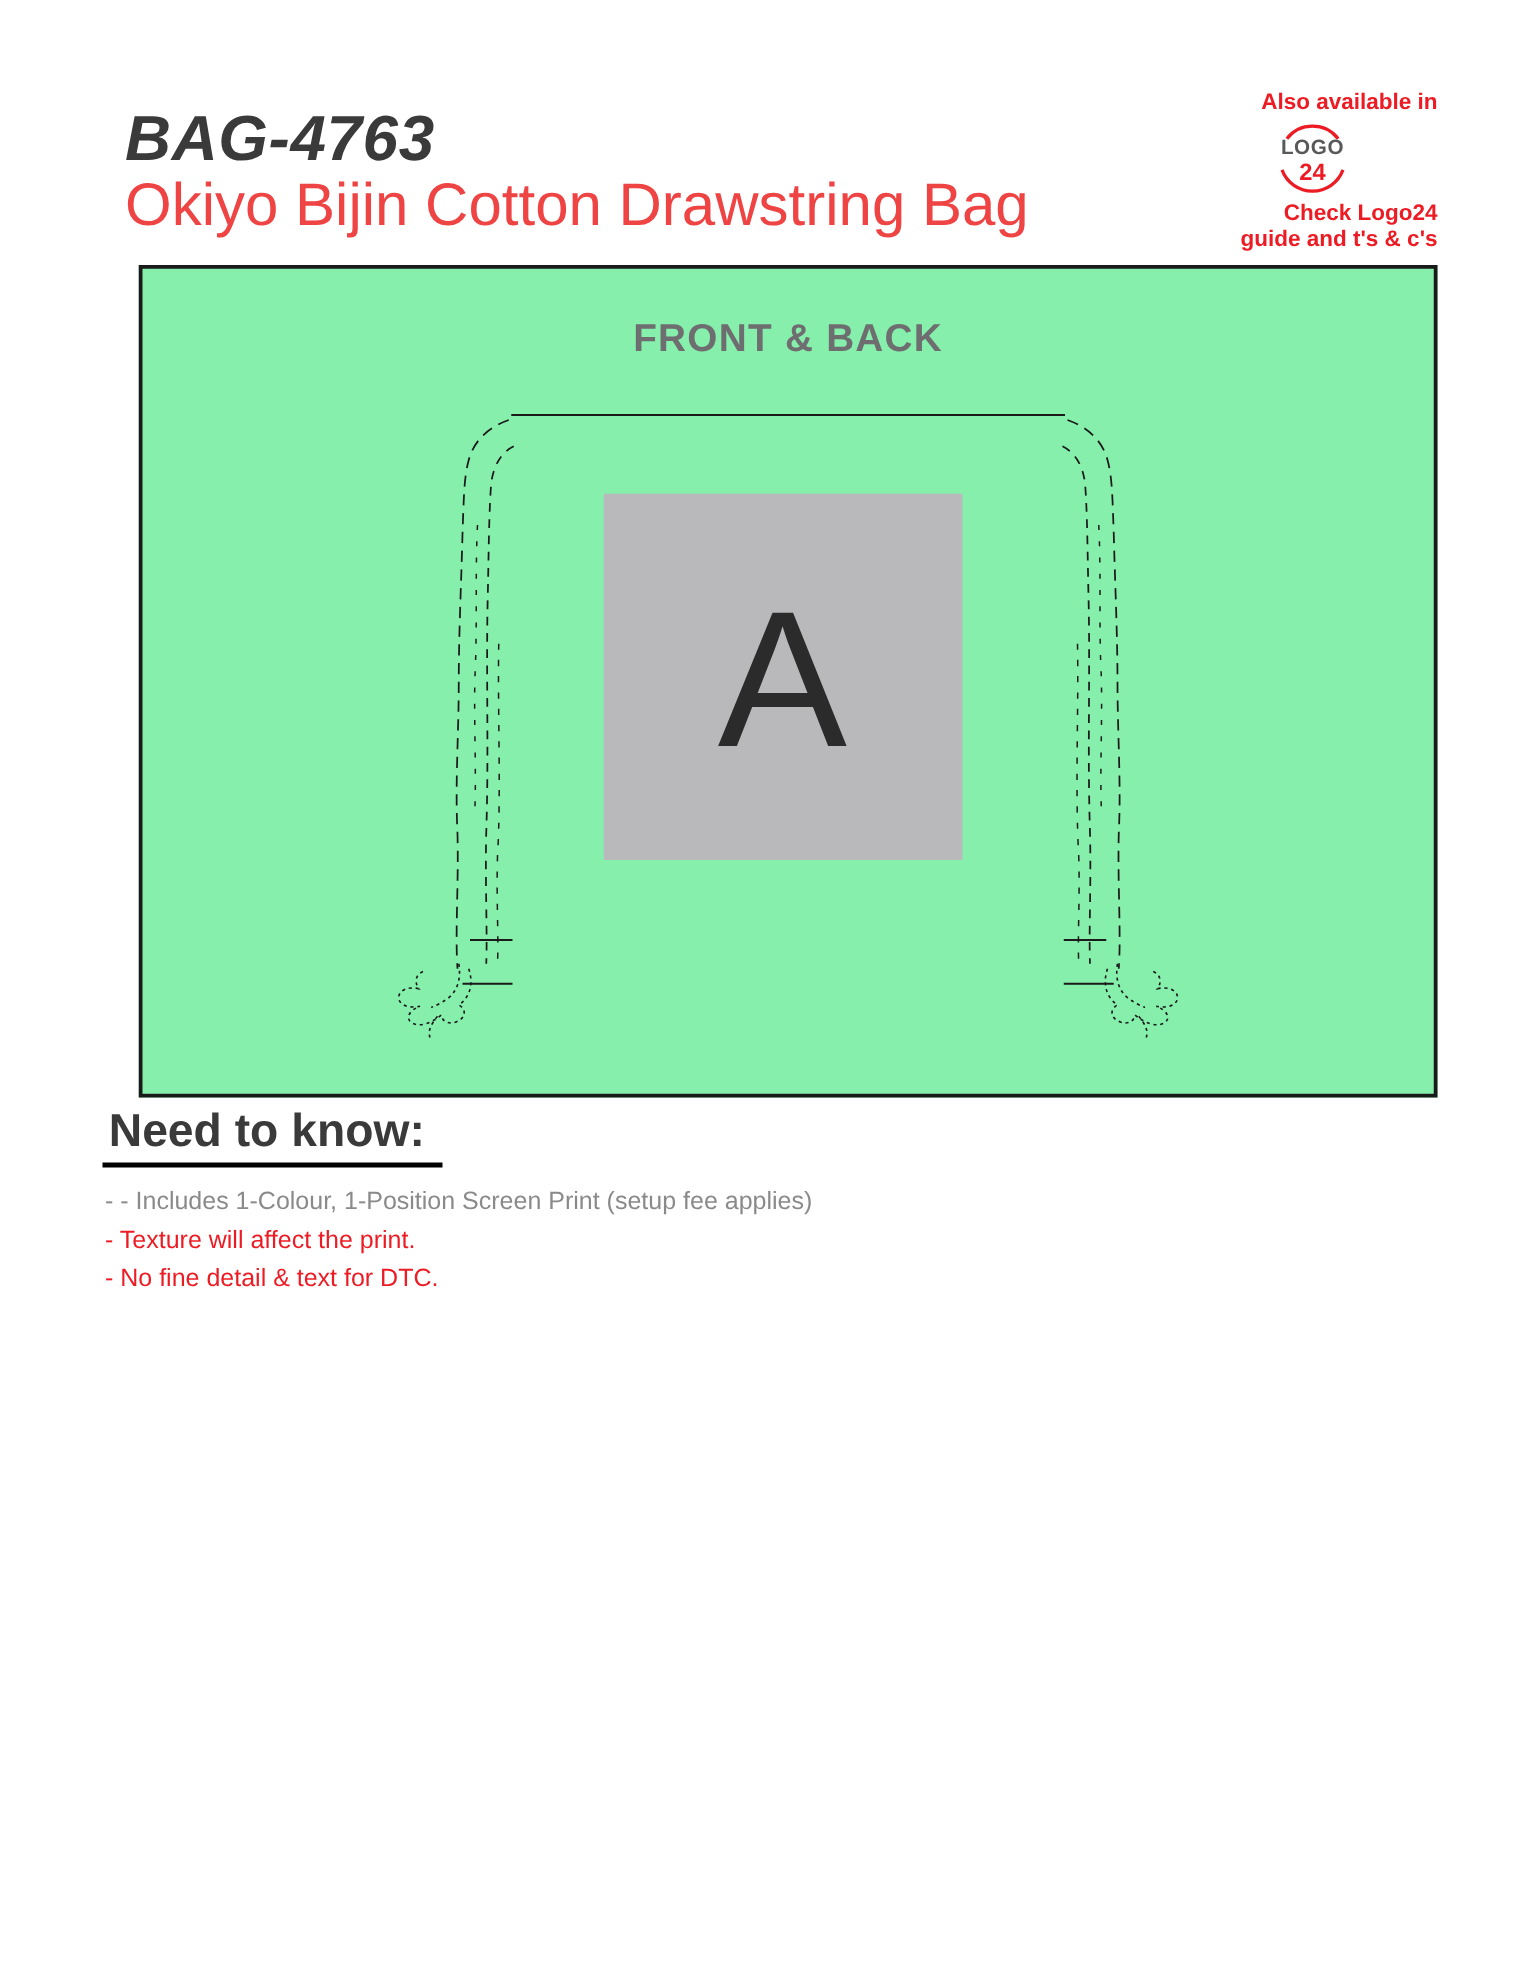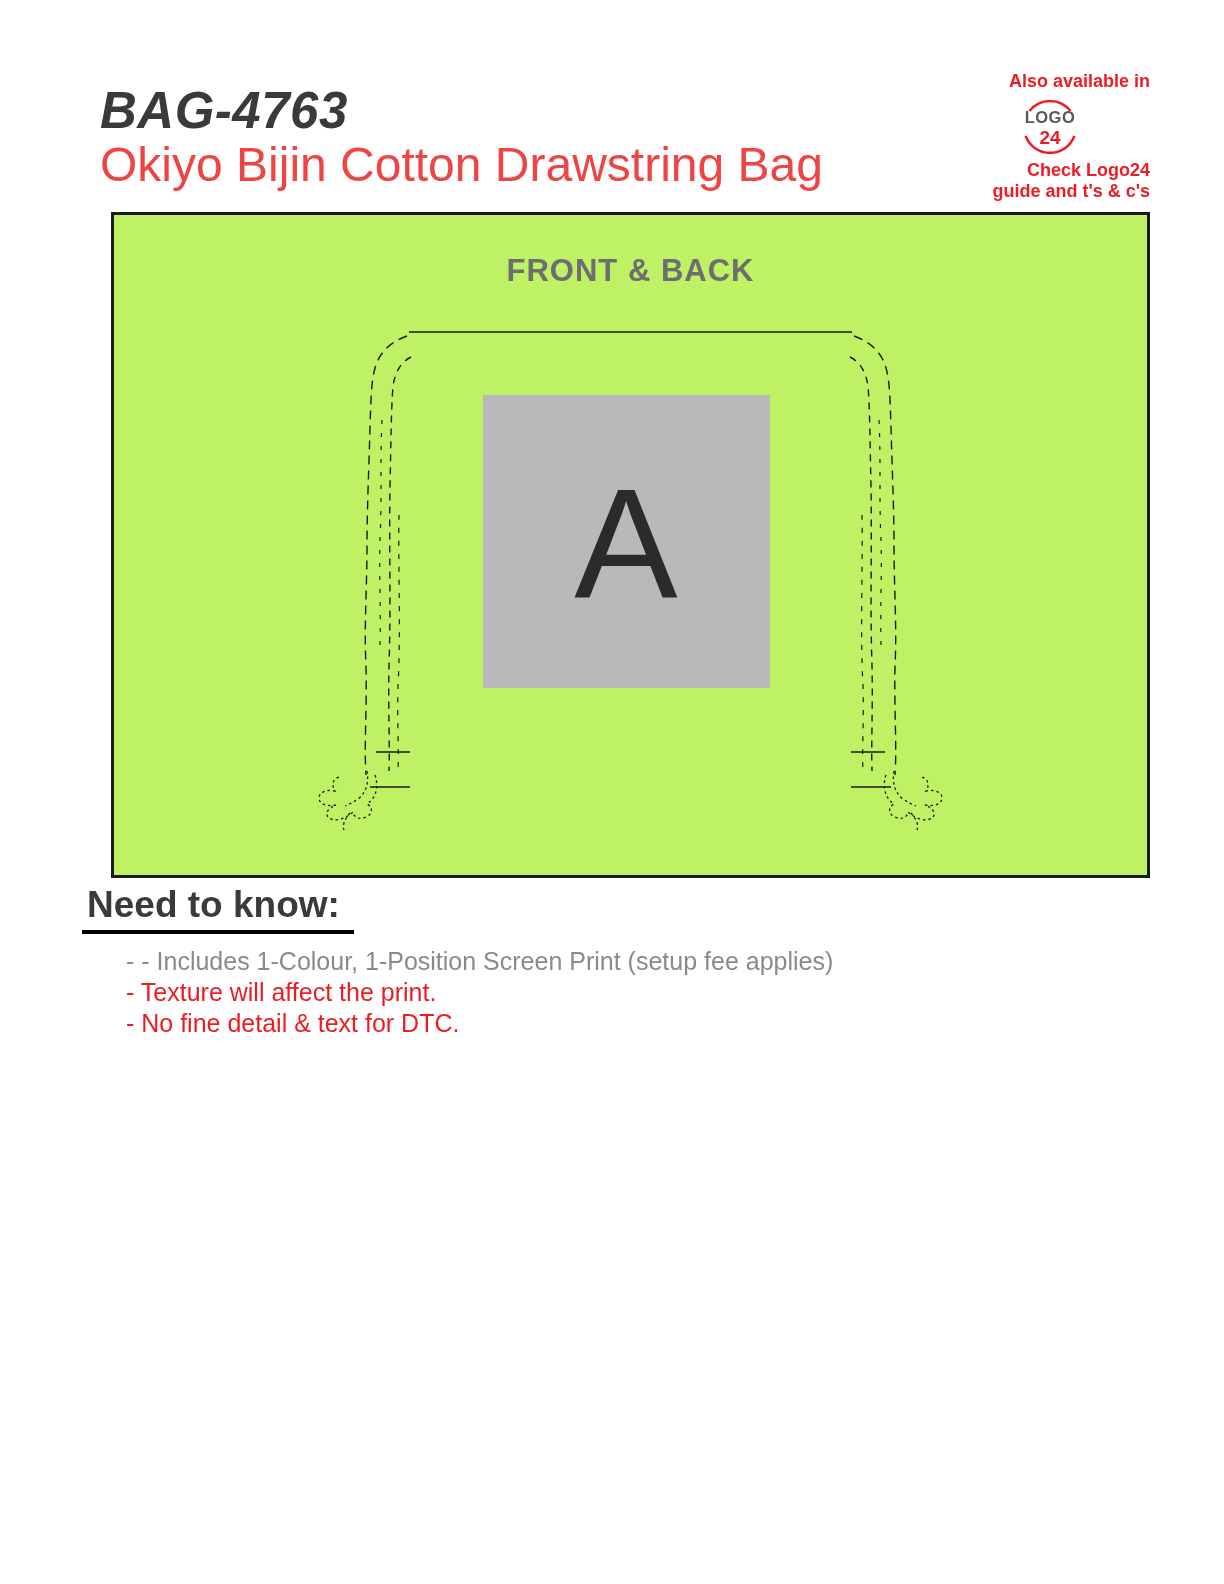--- a/index.html
+++ b/index.html
@@ -67,21 +67,21 @@
   }
 
   
   .artwork-box {
     position: absolute;
     left: 111px;
     top: 212px;
     width: 1033px;
     height: 660px;
     border: 3px solid #1a1a1a;
-    background: #bef264;
+    background: #86efac;
   }
   .panel-title {
     position: absolute;
     top: 38px;
     left: 0;
     right: 0;
     text-align: center;
     font-size: 31px;
     font-weight: bold;
     letter-spacing: 1px;
@@ -114,24 +114,23 @@
     margin: 0;
     font-size: 37px;
     font-weight: bold;
     color: #3a3a3a;
     line-height: 42px;
     border-bottom: 4px solid #000000;
     padding: 0 14px 4px 5px;
   }
   .notes {
     margin-top: 12px;
-    font-size: 25px;
+    font-size: 20px;
     line-height: 31px;
     padding-left: 2px;
-    margin-left: 42px;
   }
   .note-gray { color: #8a8a8a; }
   .note-red  { color: #ed1c24; }
 </style>
 </head>
 <body>
 
 <div class="page">
 
   <header class="title-block">

